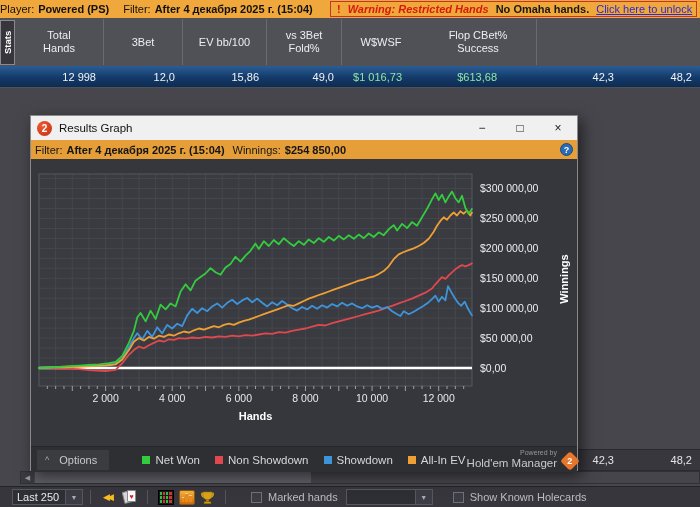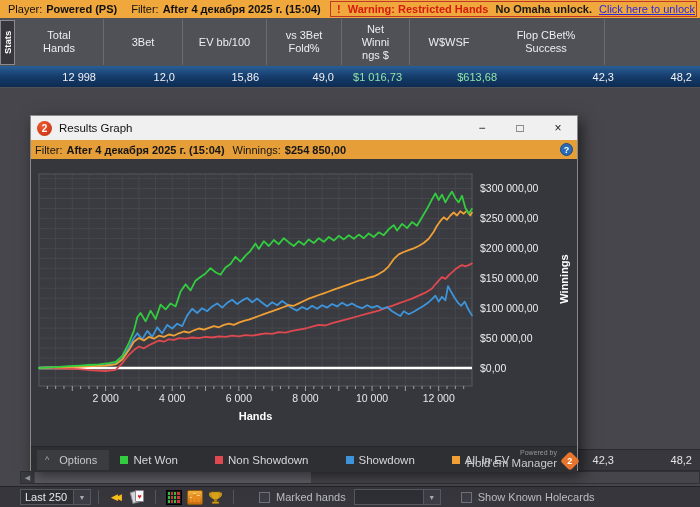--- a/index.html
+++ b/index.html
@@ -2,27 +2,27 @@
 <html><head>
 <meta charset="utf-8">
 <style>
   * { margin:0; padding:0; box-sizing:border-box; }
   html,body { background:#2a2a2e; }
   body { font-family:"Liberation Sans","DejaVu Sans",sans-serif; }
   #screen { position:relative; width:700px; height:507px; overflow:hidden; background:#46464C; }
 
   
   #topbar { position:absolute; left:0; top:0; width:700px; height:18px; background:#F0A73C;
-            display:flex; align-items:center; font-size:11px; color:#111; padding-left:8px; }
+            display:flex; align-items:center; font-size:11px; color:#111; padding-left:0; }
   #topbar .lbl { margin-right:4px; }
   #topbar .val { font-weight:bold; margin-right:14px; }
   #warnbox { position:absolute; left:330px; top:1px; width:367px; height:16px; border:1px solid #C2352A;
              display:flex; align-items:center; gap:7px; padding:0 6px; font-size:11px; }
   #warnbox .wicon { color:#D61A0E; font-weight:bold; }
-  #warnbox .wtitle { color:#D61A0E; font-weight:bold; white-space:nowrap; }
+  #warnbox .wtitle { color:#D61A0E; font-weight:bold; white-space:nowrap;font-style:italic; }
   #warnbox .wdetail { color:#181818; font-weight:bold; white-space:nowrap; }
   #warnbox .wlink { color:#2A2AE0; text-decoration:underline; white-space:nowrap; cursor:pointer; }
   #warnbox .wclose { color:#5A2ACC; margin-left:auto; cursor:pointer; }
 
   
   #statsstrip { position:absolute; left:0; top:18px; width:700px; height:70px; background:#505057; }
   #statstab { position:absolute; left:0; top:2px; width:15px; height:45px; background:#36363C;
               border:1px solid #8A8A90; color:#fff; font-size:9.5px; font-weight:bold;
               writing-mode:vertical-rl; transform:rotate(180deg); text-align:center; line-height:13px; }
   #statshead { position:absolute; left:15px; top:1px; height:46px; display:flex; }
@@ -46,21 +46,21 @@
   #hscroll { position:absolute; left:20px; top:471px; width:680px; height:13px; background:#45454B;
              border:1px solid #303036; }
   #hscroll .sarrow { position:absolute; left:0; top:0; width:13px; height:11px; background:#3A3A41;
                      color:#9A9AA2; font-size:7px; display:flex; align-items:center; justify-content:center; }
   #hscroll .sthumb { position:absolute; left:14px; top:0; width:276px; height:11px; background:#5E5E66; }
 
   
   #bottombar { position:absolute; left:0; top:486px; width:700px; height:21px; background:#36363C;
                border-top:1px solid #232328; display:flex; align-items:center; font-size:11px; color:#BBBCC2; }
   .tb-sep { width:1px; height:14px; background:#55555C; margin:0 7px; }
-  #rangesel { display:flex; margin-left:20px; }
+  #rangesel { display:flex; margin-left:12px; }
   #rangesel .fld { width:54px; height:16px; background:#2E2E35; border:1px solid #57575F;
                    color:#E8E8EC; font-size:11px; display:flex; align-items:center; padding-left:4px; }
   .dd-btn { width:17px; height:16px; background:#3C3C44; border:1px solid #57575F; border-left:none;
             color:#A9A9B1; font-size:7px; display:flex; align-items:center; justify-content:center; }
   .tb-icon { width:17px; height:16px; margin:0 2px; position:relative; display:flex;
              align-items:center; justify-content:center; }
   #icon-replay { color:#F2C21C; font-size:9px; letter-spacing:-3px; font-weight:bold;
                  text-shadow:0 0 1px #A33; padding-right:3px; }
   .cardback { position:absolute; left:2px; top:2px; width:9px; height:12px; background:#D8D8DC;
               border:1px solid #8A8A90; border-radius:1px; transform:rotate(-14deg); }
@@ -99,21 +99,21 @@
   #gfilter .help { position:absolute; right:4px; top:3px; width:13px; height:13px; border-radius:50%;
                    background:#2A6BB5; border:1px solid #1A4A85; color:#fff; font-size:9px; font-weight:bold;
                    display:flex; align-items:center; justify-content:center; }
   #gchart { position:relative; height:287px; background:#35373C; }
   #glegendbar { position:relative; height:26px; background:#2D2F33; border-top:1px solid #242629; }
   #optionsbtn { position:absolute; left:6px; top:3px; height:20px; background:#3A3C40; color:#C8C8CC;
                 font-size:11px; display:flex; align-items:center; padding:0 12px 0 8px; gap:10px; }
   #optionsbtn .chev { font-size:9px; color:#A8A8AE; }
   #glegend { position:absolute; left:0; right:0; top:0; height:26px; display:flex; gap:15px;
              align-items:center; justify-content:center; pointer-events:none; }
-  .leg-item { display:flex; align-items:center; gap:5px; color:#D6D6DA; font-size:11.5px;margin-left:22px; }
+  .leg-item { display:flex; align-items:center; gap:5px; color:#D6D6DA; font-size:11.5px; }
   .leg-sq { width:8px; height:8px; }
   #poweredby { position:absolute; right:0; top:1px; display:flex; align-items:flex-end; gap:6px; }
   #poweredby .ptxt { text-align:right; line-height:10px; }
   #poweredby .p1 { font-size:7px; color:#97979C; display:block; }
   #poweredby .p2 { font-size:11.5px; color:#C9CACC; display:block; }
   #poweredby .pbadge { width:14px; height:14px; background:#E8752C; border-radius:3px;
                        transform:rotate(45deg); display:flex; align-items:center; justify-content:center; }
   #poweredby .pbadge span { transform:rotate(-45deg); color:#fff; font-size:9px; font-weight:bold; }
 </style>
 </head>
@@ -122,38 +122,35 @@
 <div id="screen">
 
   <div id="topbar">
     <span class="lbl">Player:</span>
     <span class="val">Powered (PS)</span>
     <span class="lbl">Filter:</span>
     <span class="val">After 4 декабря 2025 г. (15:04)</span>
     <div id="warnbox">
       <span class="wicon">!</span>
       <span class="wtitle">Warning: Restricted Hands</span>
-      <span class="wdetail">No Omaha unlock.</span>
+      <span class="wdetail">No Omaha hands.</span>
       <span class="wlink">Click here to unlock</span>
       <span class="wclose">X</span>
     </div>
   </div>
 
   <div id="statsstrip">
     <div id="statstab">Stats</div>
     <div id="statshead">
       <div class="hcell" style="width:89px">Total
 Hands</div>
       <div class="hcell" style="width:79px">3Bet</div>
       <div class="hcell" style="width:84px">EV bb/100</div>
       <div class="hcell" style="width:75px">vs 3Bet
 Fold%</div>
-      <div class="hcell" style="width:68px">Net
-Winni
-ngs $</div>
       <div class="hcell" style="width:78px; border-right:none">W$WSF</div>
       <div class="hcell" style="width:117px">Flop CBet%
 Success</div>
     </div>
     <div id="statsrow">
       <div class="rcell" style="width:104px">12 998</div>
       <div class="rcell" style="width:79px">12,0</div>
       <div class="rcell" style="width:84px">15,86</div>
       <div class="rcell" style="width:75px">49,0</div>
       <div class="rcell money" style="width:68px">$1 016,73</div>

